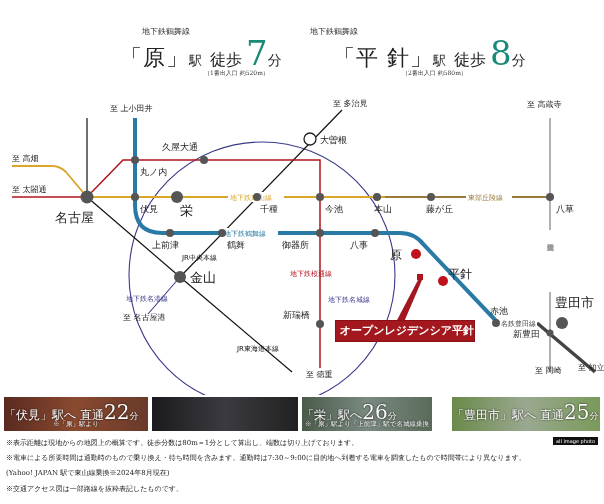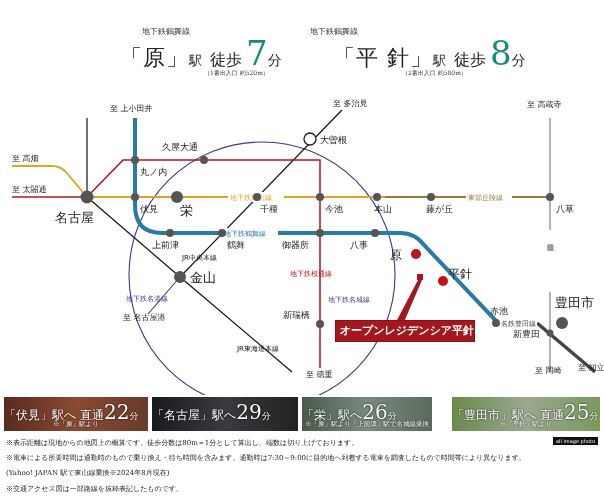--- a/index.html
+++ b/index.html
@@ -199,29 +199,27 @@
   <polygon points="418,280 422,280 404,322 396,322" fill="#a3181f"></polygon>
 </svg>
 
 <div class="callout">オープンレジデンシア平針</div>
 
 <div class="photo" style="left:4px; width:144px; background:linear-gradient(90deg,#5a2a20,#8a4a30 50%,#6a3a2a);">
   <div class="cap"><span class="t">「伏見」駅へ 直通</span><span class="n">22</span><span class="f">分</span></div>
   <div class="sub">※「原」駅より</div>
 </div>
 <div class="photo" style="left:152px; width:146px; background:linear-gradient(90deg,#1a1a1e,#3a3a40 50%,#222);">
-  <div class="cap"><span class="t">「名古屋」駅へ</span><span class="n">29</span><span class="f">分</span></div>
 </div>
 <div class="photo" style="left:302px; width:130px; background:linear-gradient(90deg,#4a5a4a,#7a8a80 50%,#5a6a5a);">
   <div class="cap"><span class="t">「栄」駅へ</span><span class="n">26</span><span class="f">分</span></div>
   <div class="sub">※「原」駅より「上前津」駅で名城線乗換</div>
 </div>
 <div class="photo" style="left:452px; width:148px; background:linear-gradient(90deg,#6a8a4a,#9aa890 50%,#7a9a5a);">
   <div class="cap"><span class="t">「豊田市」駅へ 直通</span><span class="n">25</span><span class="f">分</span></div>
-  <div class="sub">※「平針」駅より</div>
 </div>
 
 <div class="badge">all image photo</div>
 
 <div class="notes">
   <div>※表示距離は現地からの地図上の概算です。徒歩分数は80m＝1分として算出し、端数は切り上げております。</div>
   <div>※電車による所要時間は通勤時のもので乗り換え・待ち時間を含みます。通勤時は7:30～9:00に目的地へ到着する電車を調査したもので時間帯により異なります。</div>
   <div>(Yahoo! JAPAN 駅で東山線乗換※2024年8月現在)</div>
   <div>※交通アクセス図は一部路線を抜粋表記したものです。</div>
 </div>

